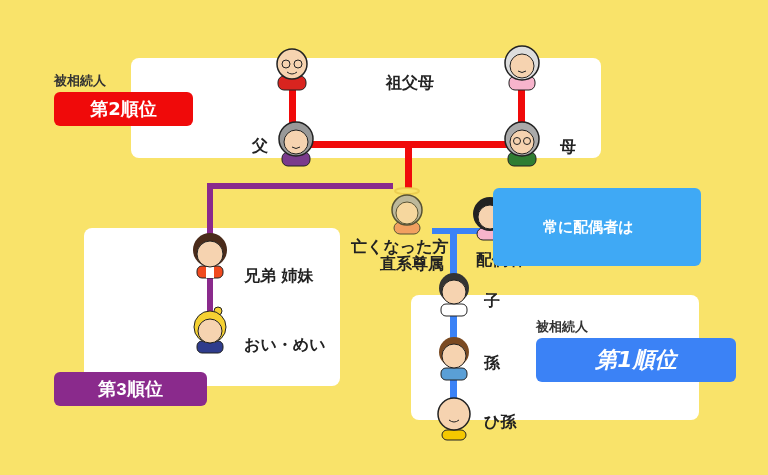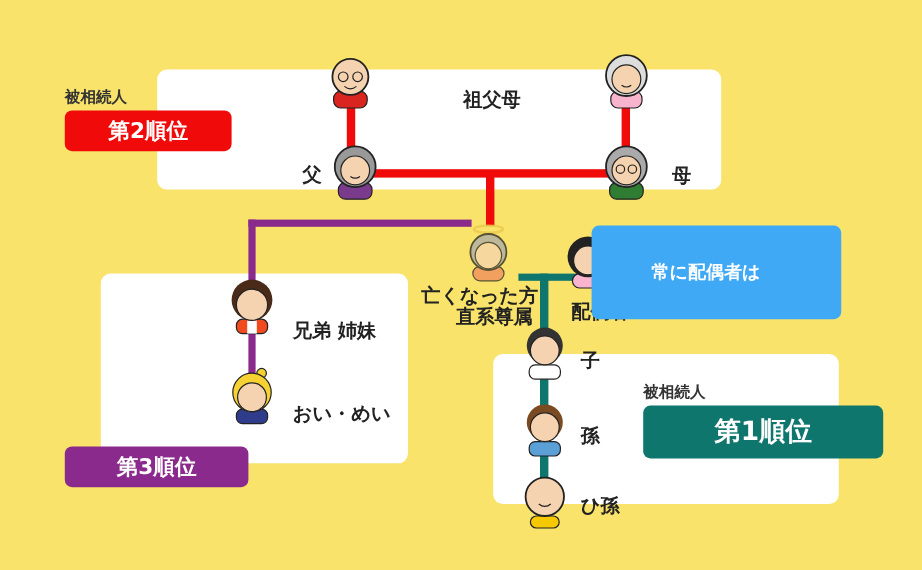--- a/index.html
+++ b/index.html
@@ -1,22 +1,22 @@
 <!DOCTYPE html>
 <html><head>
 <meta charset="utf-8">
 <style>
   * { box-sizing: border-box; margin: 0; padding: 0; }
   body { width: 768px; height: 475px; background: #f9e36a; position: relative; overflow: hidden;
          font-family: "DejaVu Sans", "Liberation Sans", sans-serif; font-weight: bold; color: #222; }
   .panel { position: absolute; background: #fff; border-radius: 8px; }
   .line { position: absolute; }
   .red { background: #f00a0a; }
-  .purple { background: #8a2a8c; }
-  .orange { background: #0f766e; }
+  .purple { background: #8a2a8c; font-family: Liberation Mono, monospace; }
+  .orange { background: #3b82f6; font-style: italic; }
   .badge { position: absolute; border-radius: 6px; color: #fff; display: flex; align-items: center; justify-content: center; font-weight: bold; }
   .label { position: absolute; font-size: 16px; white-space: nowrap; }
   .heading { position: absolute; font-size: 13px; color: #333; white-space: nowrap; }
   .face { position: absolute; width: 44px; height: 50px; }
   .face svg { width: 100%; height: 100%; display: block; }
 </style>
 </head>
 <body>
 
 <div class="panel" style="left:131px;top:58px;width:470px;height:100px;"></div>

